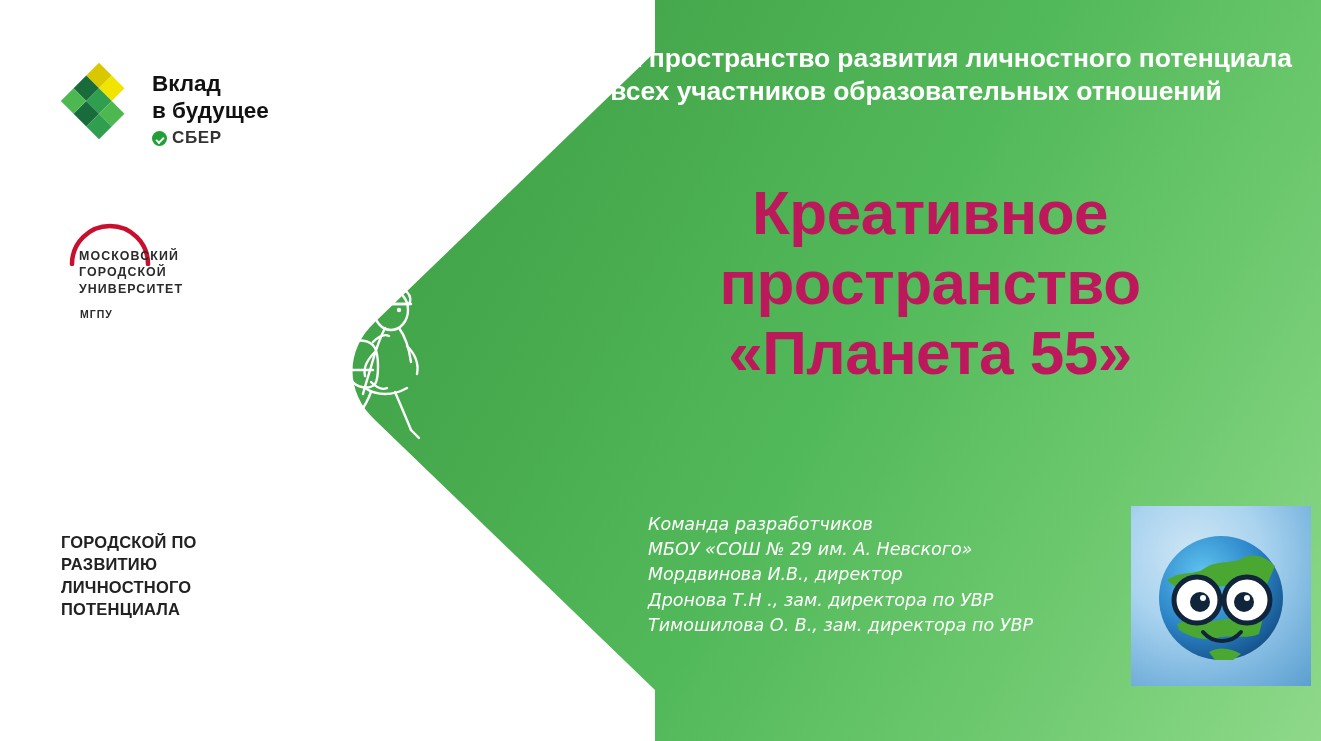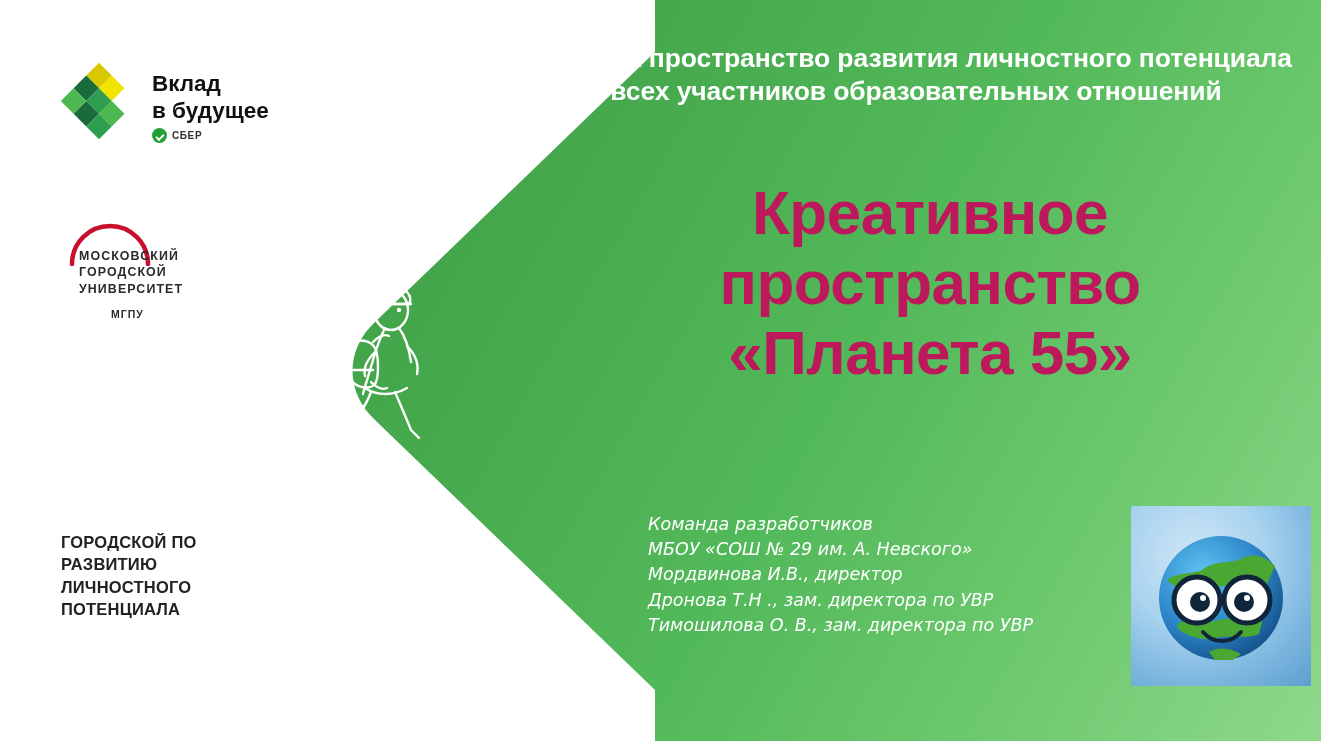--- a/index.html
+++ b/index.html
@@ -148,21 +148,21 @@
     left: 4px;
     top: 6px;
     width: 6px;
     height: 3px;
     border-left: 2px solid #fff;
     border-bottom: 2px solid #fff;
     transform: rotate(-45deg);
   }
   .sber-text {
     color: #333333;
-    font-size: 10px;
+    font-size: 17px;
     font-weight: bold;
     letter-spacing: 0.6px;
   }
 
   .logo-mgpu {
     position: absolute;
     left: 68px;
     top: 222px;
     width: 200px;
     height: 110px;
@@ -185,21 +185,20 @@
     letter-spacing: 1.1px;
   }
   .mgpu-abbr {
     position: absolute;
     left: 12px;
     top: 86px;
     color: #2b2b2b;
     font-size: 10.5px;
     font-weight: bold;
     letter-spacing: 1px;
-    margin-left: 31px;
   }
 
   .program-text {
     position: absolute;
     left: 61px;
     top: 531px;
     width: 180px;
     color: #222222;
     font-size: 16.5px;
     font-weight: bold;

